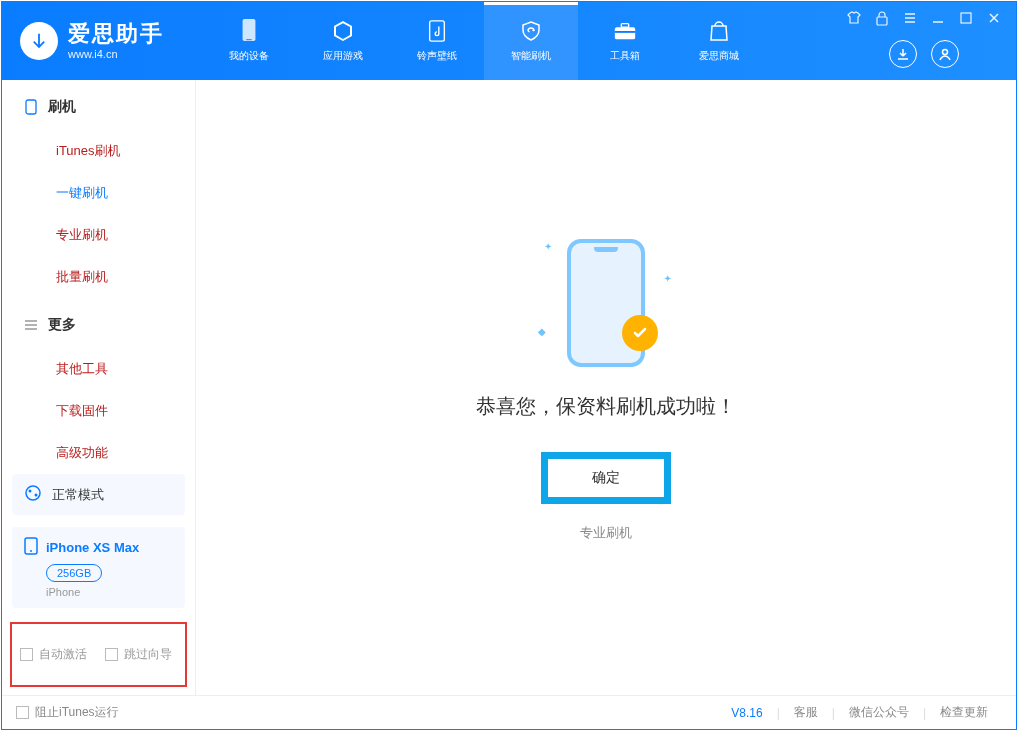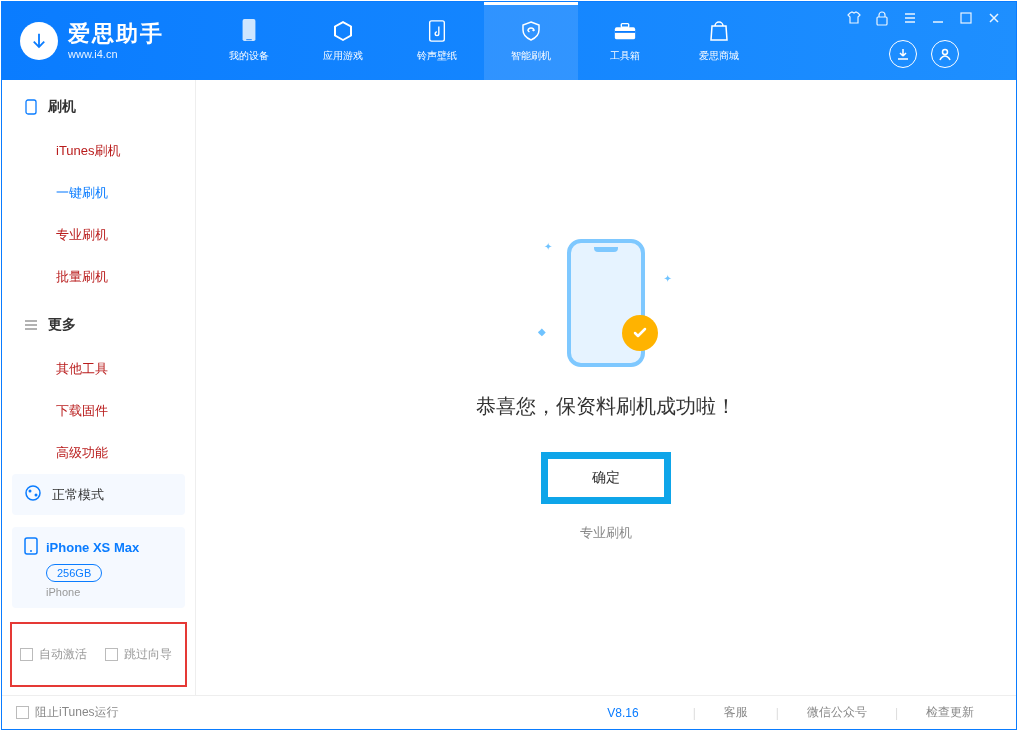--- a/index.html
+++ b/index.html
@@ -40,26 +40,26 @@
 .opt { display:flex; align-items:center; gap:6px; cursor:pointer; }
 .main-panel { flex: 1; display: flex; flex-direction: column; align-items: center; justify-content: center; gap: 20px; }
 .success-illust { width: 140px; height: 140px; position: relative; display:flex; align-items:center; justify-content:center; }
 .phone { width: 78px; height: 128px; border: 4px solid #7ec8ff; border-radius: 14px; background: #e6f3ff; position: relative; }
 .phone-notch { position:absolute; top:4px; left:50%; transform:translateX(-50%); width:24px; height:5px; background:#7ec8ff; border-radius: 0 0 4px 4px; }
 .check-badge { position:absolute; bottom:22px; right:18px; width:36px; height:36px; background:#ffb300; border-radius:50%; display:flex; align-items:center; justify-content:center; }
 .sparkle { position:absolute; color:#6fc3ff; font-size:10px; }
 .success-text { font-size: 20px; color: #333; font-weight: 500; }
 .confirm-btn { margin-top: 12px; padding: 10px 44px; border: 7px solid #0ea5e9; background: #fff; font-size: 14px; color: #333; cursor: pointer; }
 .log-link { font-size: 13px; color: #888; cursor: pointer; }
-.footer { height: 34px; border-top: 1px solid #eee; display: flex; align-items: center; padding: 0 14px; font-size: 12px; color: #888; gap: 40px; }
+.footer { height: 34px; border-top: 1px solid #eee; display: flex; align-items: center; padding: 0 14px; font-size: 12px; color: #888; }
 .footer .opt { color:#888; }
 .footer-spacer { flex:1; }
 .footer-version { color:#0a7cff; margin-right: 14px; }
 .footer-links { display:flex; align-items:center; gap:0; }
-.footer-link { padding: 0 28px; cursor:pointer; }
+.footer-link { padding: 0 14px; cursor:pointer; }
 .footer-sep { color:#ddd; }
 </style>
 </head>
 <body>
 
 <div class="window">
   <div class="titlebar">
     <div class="logo-area">
       <div class="logo-circle">
         <svg width="22" height="22" viewBox="0 0 24 24">

